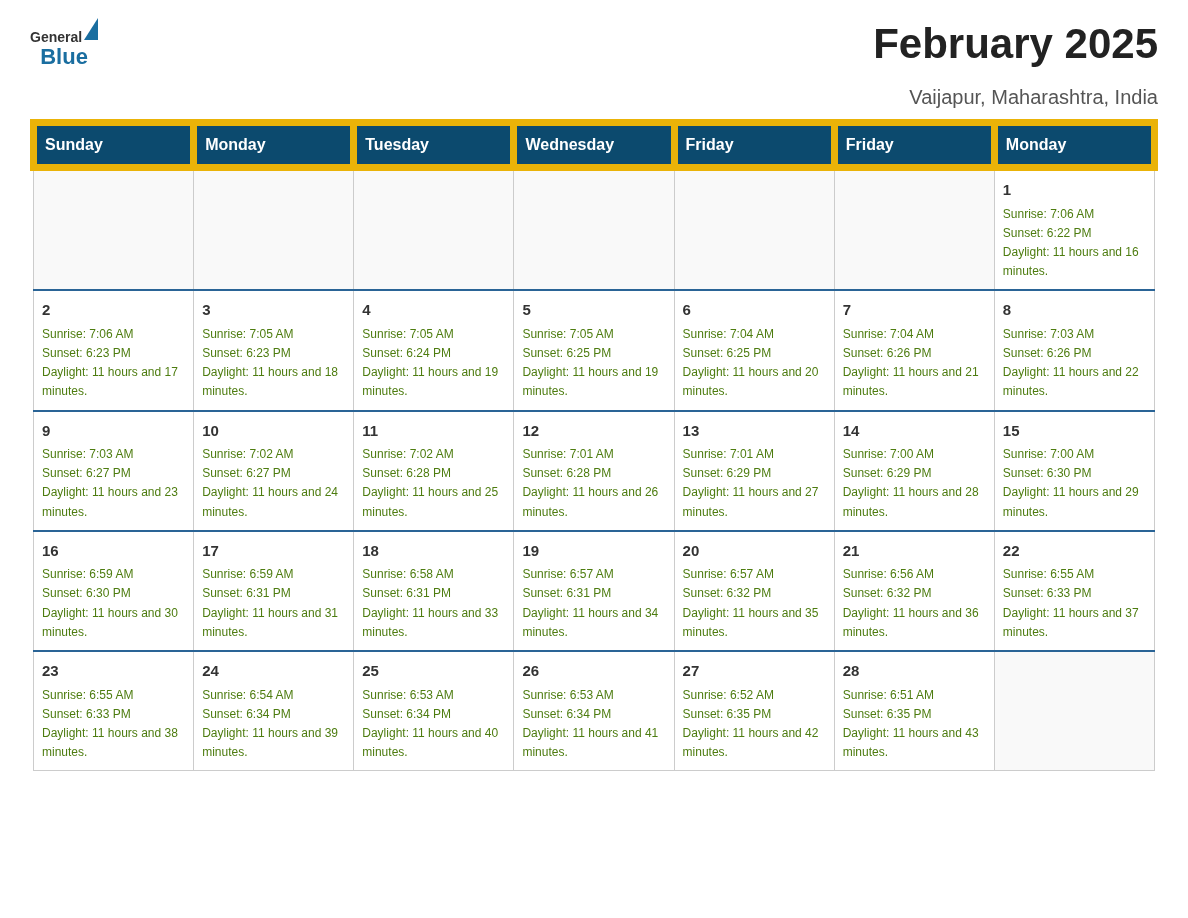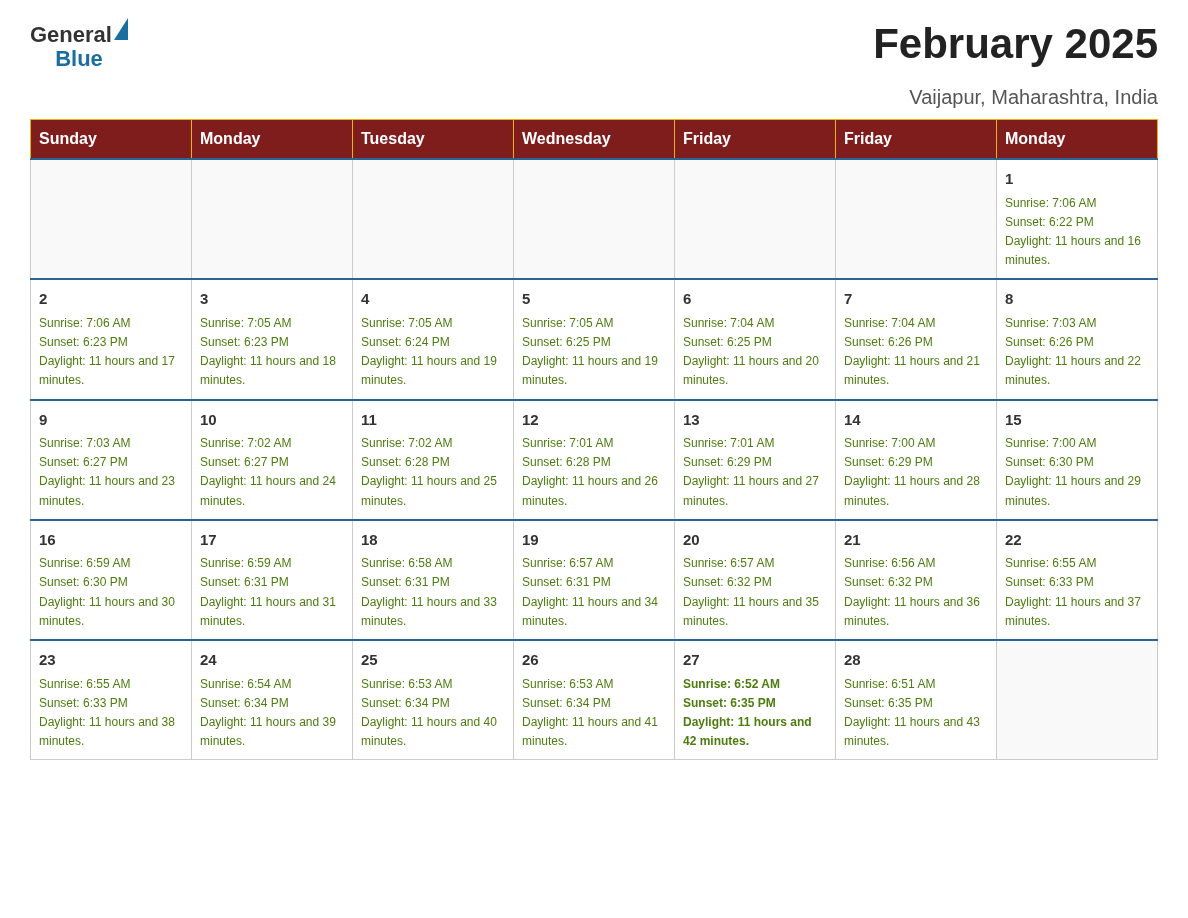--- a/index.html
+++ b/index.html
@@ -16,21 +16,21 @@
       justify-content: space-between;
       align-items: flex-start;
       margin-bottom: 10px;
     }
     .logo {
       display: flex;
       align-items: center;
       gap: 0;
     }
     .logo-text-general {
-      font-size: 22px;
+      font-size: 14px;
       font-weight: bold;
       color: #333;
     }
     .logo-triangle {
       width: 0;
       height: 0;
       border-left: 14px solid transparent;
       border-right: 0px solid transparent;
       border-bottom: 22px solid #1a6ea0;
       display: inline-block;
@@ -59,27 +59,27 @@
       font-size: 20px;
       color: #555;
       margin-top: 18px;
     }
     table {
       width: 100%;
       border-collapse: collapse;
       margin-top: 10px;
     }
     thead tr th {
-      background-color: #7f1d1d;
+      background-color: #0c4a6e;
       color: #fff;
       font-size: 16px;
       font-weight: bold;
       padding: 10px 8px;
       text-align: left;
-      border: 1px solid #eab308;
+      border: 7px solid #eab308;
     }
     tbody tr td {
       vertical-align: top;
       padding: 8px 8px;
       border: 1px solid #ccc;
       border-top: 2px solid #2a6496;
       font-size: 12.5px;
       line-height: 1.5;
       height: 110px;
       width: 14.28%;
@@ -294,21 +294,21 @@
 Daylight: 11 hours and 40 minutes.</div>
         </td>
         <td>
           <span class="day-number">26</span>
           <div class="day-info" style="white-space: pre-line;">Sunrise: 6:53 AM
 Sunset: 6:34 PM
 Daylight: 11 hours and 41 minutes.</div>
         </td>
         <td>
           <span class="day-number">27</span>
-          <div class="day-info" style="white-space: pre-line; font-weight: bold;">Sunrise: 6:52 AM
+          <div class="day-info" style="white-space: pre-line;">Sunrise: 6:52 AM
 Sunset: 6:35 PM
 Daylight: 11 hours and 42 minutes.</div>
         </td>
         <td>
           <span class="day-number">28</span>
           <div class="day-info" style="white-space: pre-line;">Sunrise: 6:51 AM
 Sunset: 6:35 PM
 Daylight: 11 hours and 43 minutes.</div>
         </td>
         <td class="empty"></td>

